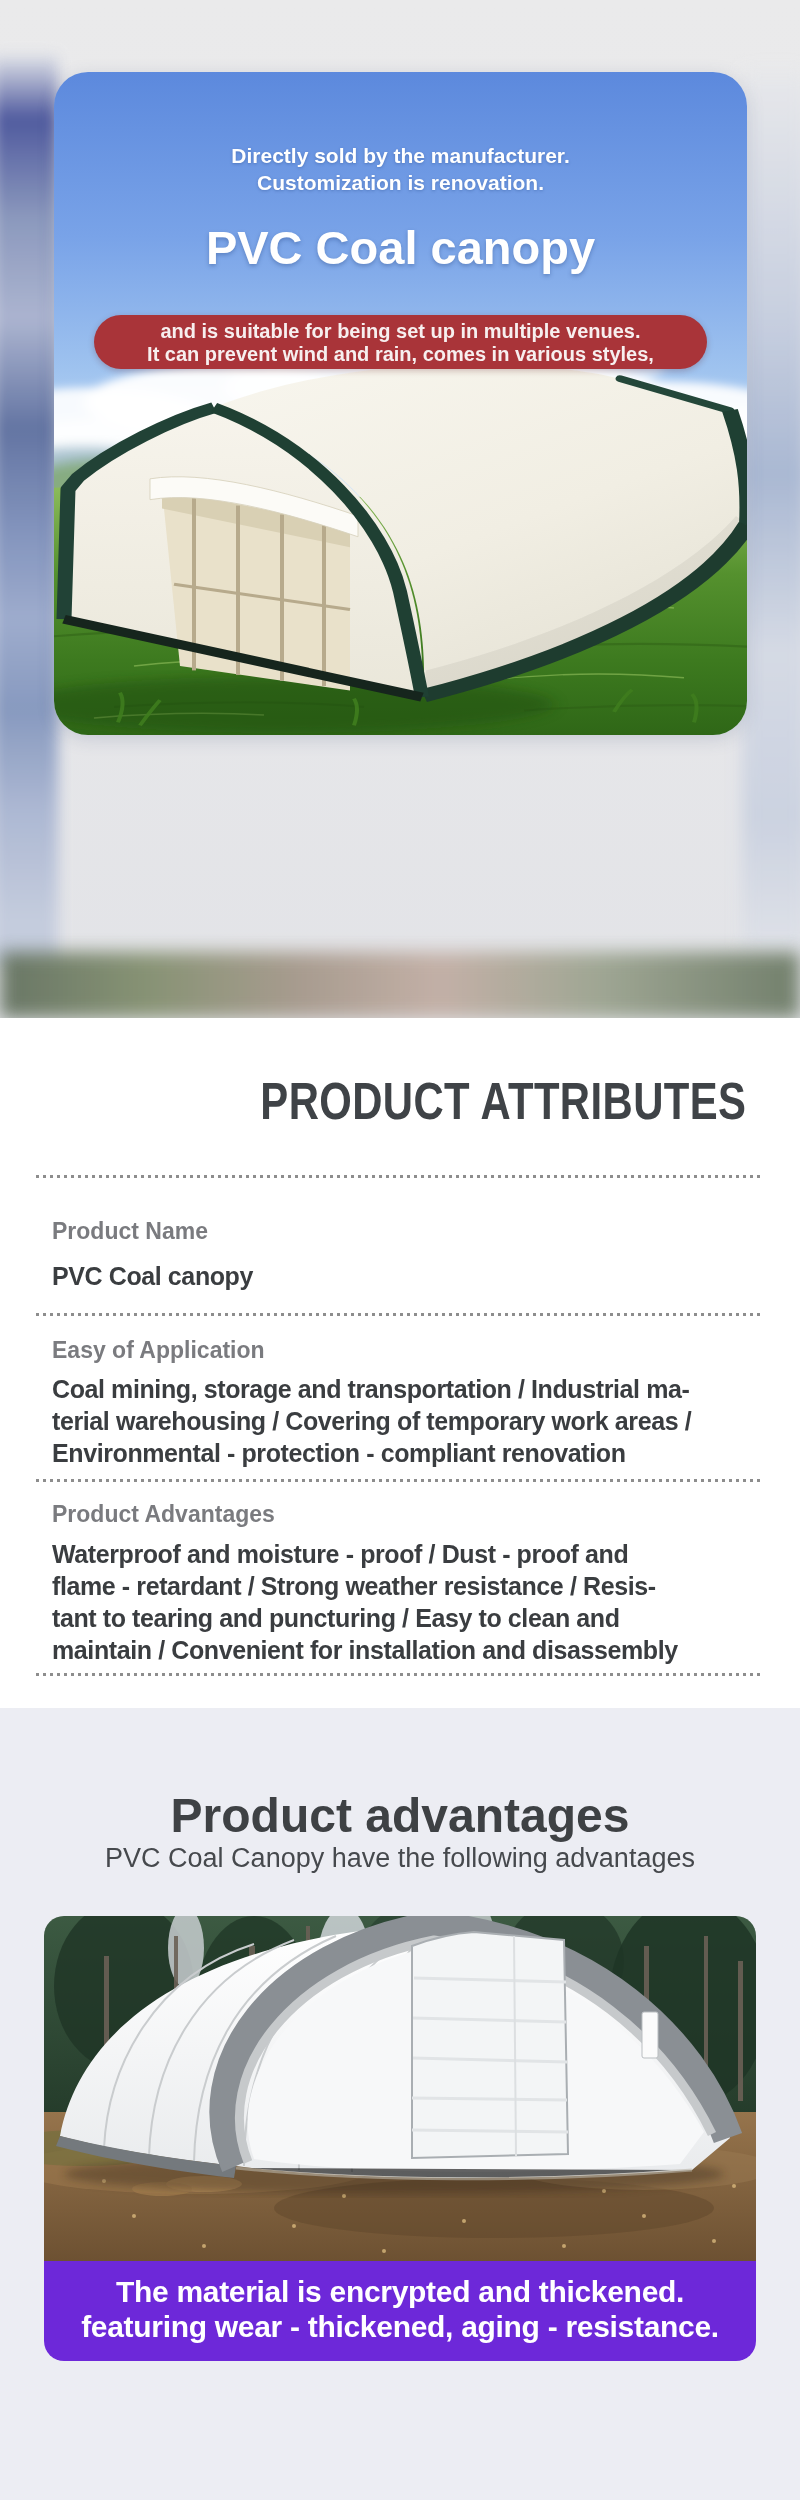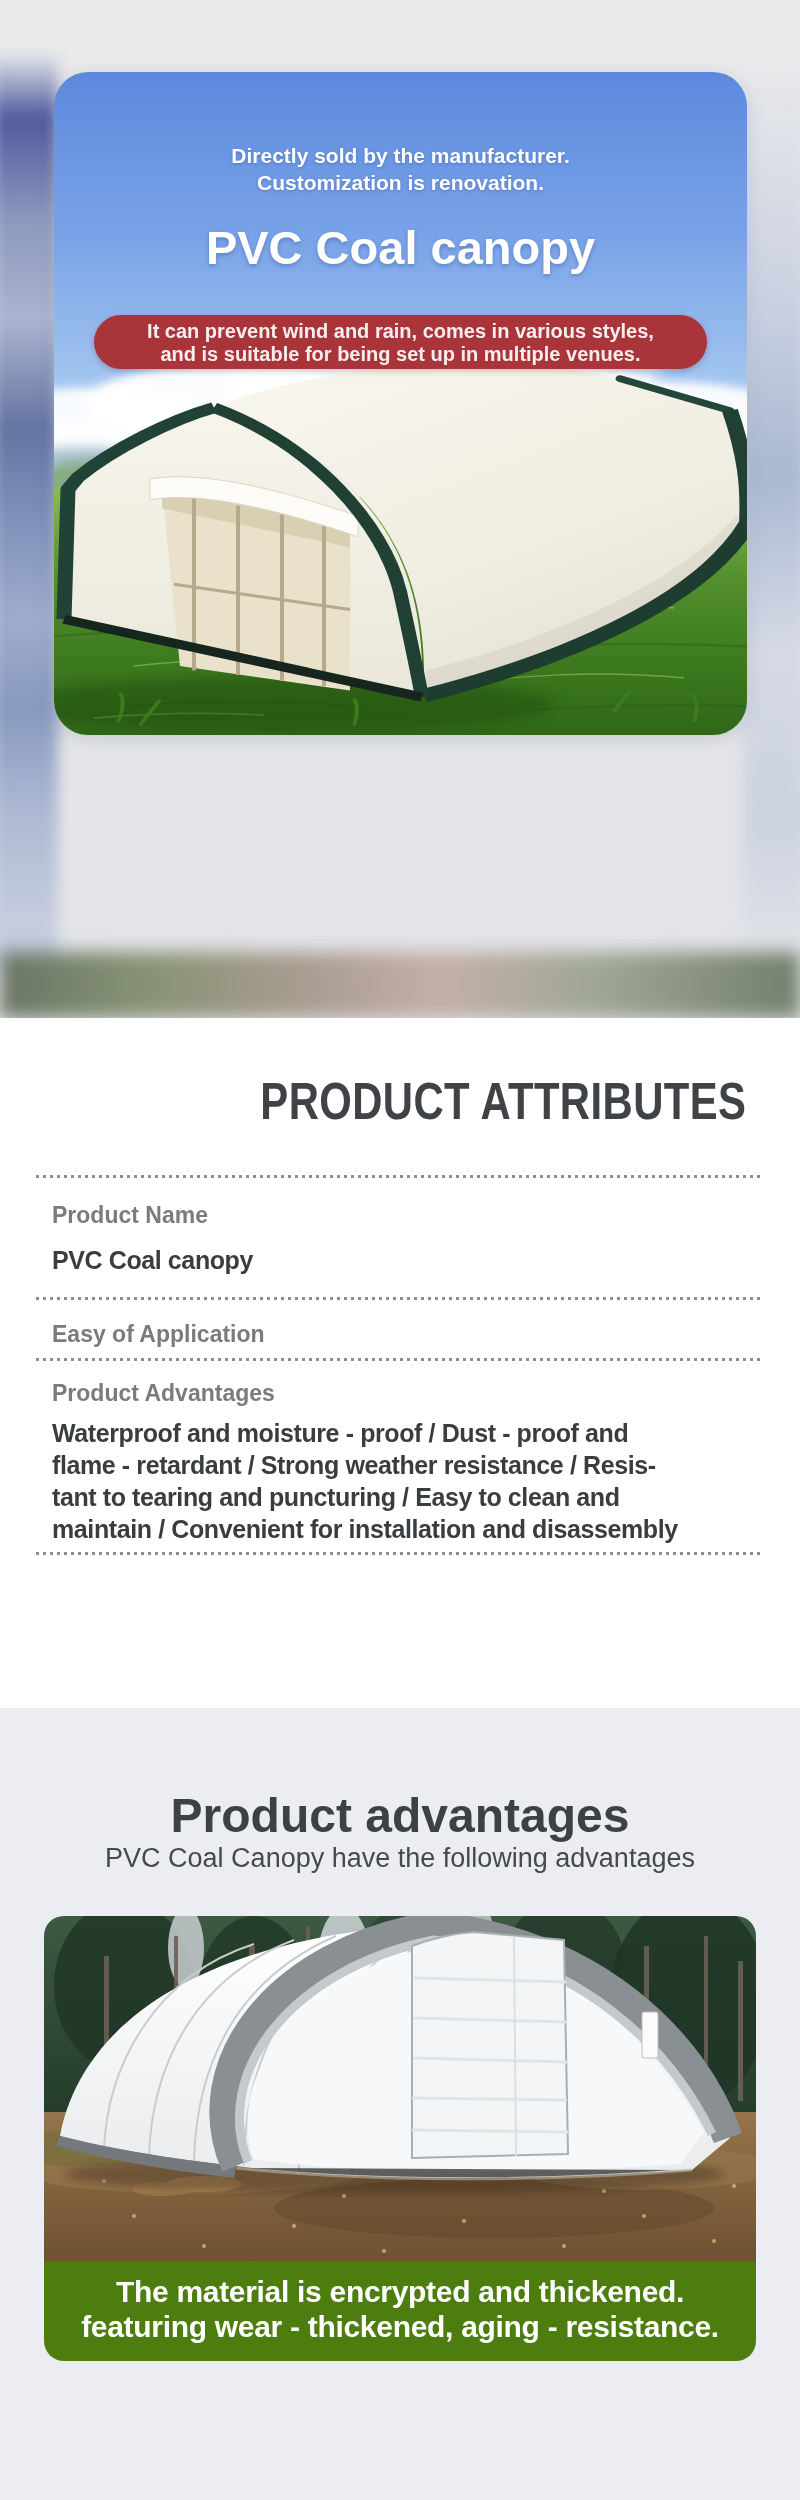--- a/index.html
+++ b/index.html
@@ -40,38 +40,38 @@
   .attrs-heading span { display:inline-block; transform:scaleX(.82); transform-origin:center;
       font-size:51px; font-weight:bold; color:#3f4347; letter-spacing:.5px; }
   .dotted { height:3px; margin:0 36px;
       background-image:repeating-linear-gradient(90deg,#8d8d8d 0 3px,transparent 3px 7px); }
   .dotted.d1 { margin-top:44px; }
   .dotted.d2 { margin-top:21px; }
   .dotted.d3 { margin-top:10px; }
   .dotted.d4 { margin-top:7px; }
   .attr { padding:0 40px 0 52px; }
   .attr-label { font-size:23px; font-weight:bold; color:#7a7b7f; }
-  .a1 .attr-label { margin-top:24px; }
+  .a1 .attr-label { margin-top:40px; }
   .a2 .attr-label { margin-top:21px; }
   .a3 .attr-label { margin-top:19px; }
   .attr-value { font-size:25px; font-weight:bold; color:#3a3d40; line-height:32px;
       letter-spacing:-.4px; white-space:pre-line; }
   .a1 .attr-value { margin-top:15px; }
   .a2 .attr-value { margin-top:9px; }
   .a3 .attr-value { margin-top:10px; }
 
   
   .adv { height:792px; background:#ecedf3; overflow:hidden; }
   .adv-heading { padding-top:80px; text-align:center; font-size:48px; font-weight:bold;
       color:#3e4144; letter-spacing:0; }
   .adv-sub { text-align:center; font-size:27px; color:#46494d; }
   .photo-card { width:712px; margin:42px auto 0; border-radius:20px; overflow:hidden;
       background:#fff; }
   .photo-art { display:block; width:712px; height:345px; }
-  .photo-caption { height:100px; background:#4d7c0f; color:#ffffff; text-align:center;
+  .photo-caption { height:100px; background:#6d28d9; color:#ffffff; text-align:center;
       font-size:30px; font-weight:bold; line-height:35px; padding-top:13px;
       letter-spacing:-.3px; }
 </style>
 </head>
 <body>
 
 <div class="page">
 
   <section class="hero">
     <div class="hero-blur-left"></div>
@@ -178,41 +178,44 @@
         </g>
       </svg>
 
       <div class="hero-texts">
         <div class="hero-sub">
           <div>Directly sold by the manufacturer.</div>
           <div>Customization is renovation.</div>
         </div>
         <h1 class="hero-title">PVC Coal canopy</h1>
         <div class="hero-pill">
+          <div>and is suitable for being set up in multiple venues.</div>
           <div>It can prevent wind and rain, comes in various styles,</div>
-          <div>and is suitable for being set up in multiple venues.</div>
         </div>
       </div>
     </div>
   </section>
 
   <section class="attrs">
     <h2 class="attrs-heading">
       <span>PRODUCT ATTRIBUTES</span>
     </h2>
     <div class="dotted d1"></div>
 
     <div class="attr a1">
       <div class="attr-label">Product Name</div>
       <div class="attr-value">PVC Coal canopy</div>
     </div>
     <div class="dotted d2"></div>
 
     <div class="attr a2">
       <div class="attr-label">Easy of Application</div>
+      <div class="attr-value">Coal mining, storage and transportation / Industrial ma-
+terial warehousing / Covering of temporary work areas /
+Environmental - protection - compliant renovation</div>
     </div>
     <div class="dotted d3"></div>
 
     <div class="attr a3">
       <div class="attr-label">Product Advantages</div>
       <div class="attr-value">Waterproof and moisture - proof / Dust - proof and
 flame - retardant / Strong weather resistance / Resis-
 tant to tearing and puncturing / Easy to clean and
 maintain / Convenient for installation and disassembly</div>
     </div>

